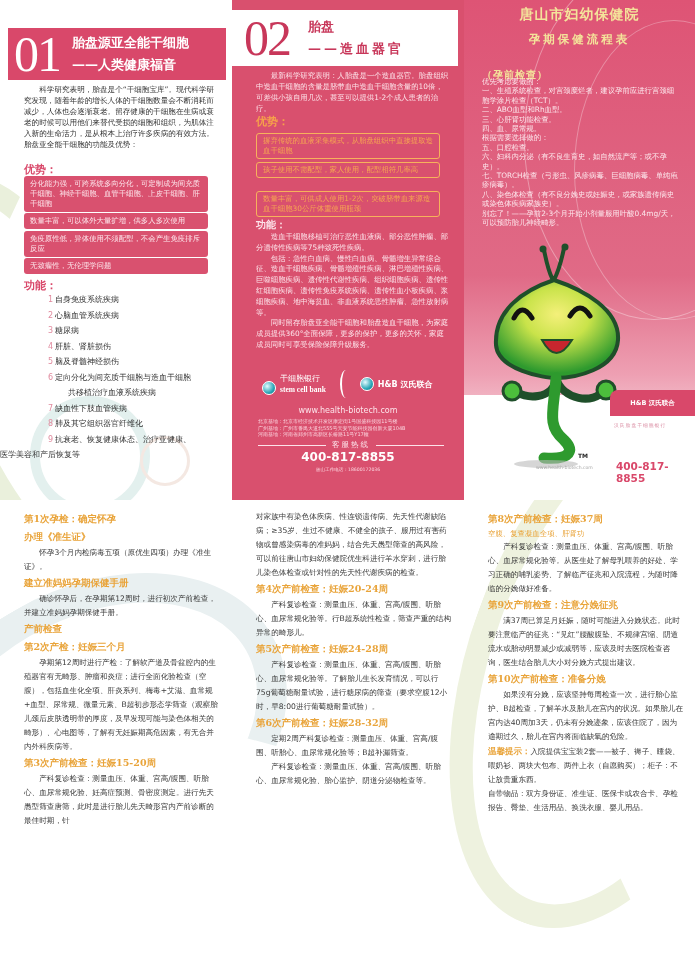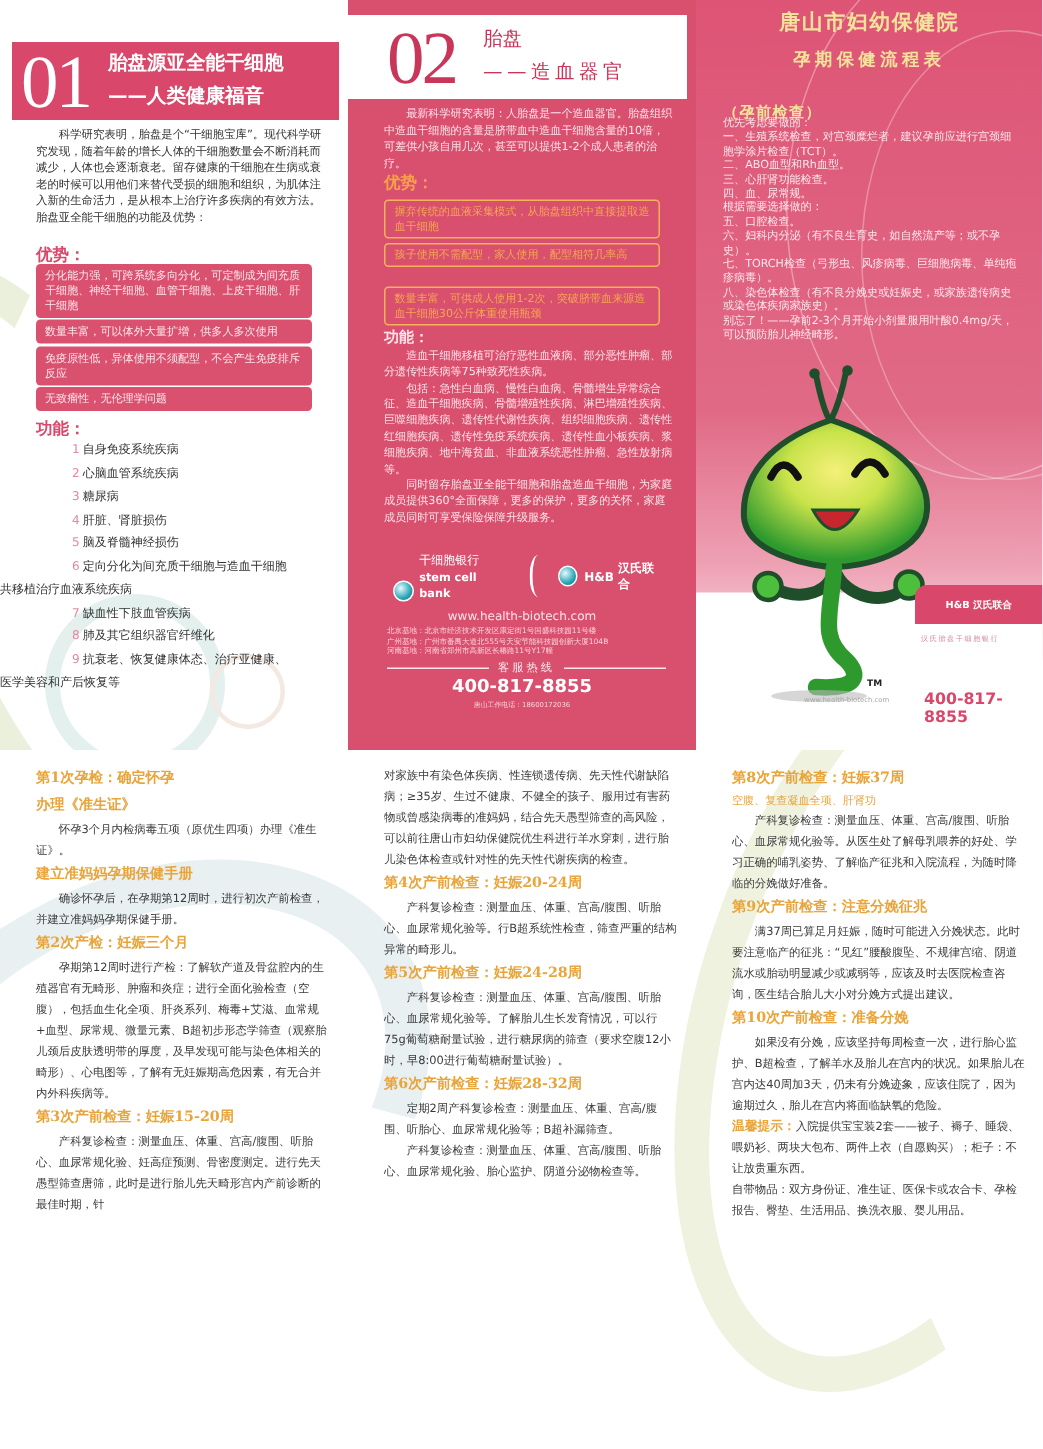--- a/index.html
+++ b/index.html
@@ -28,34 +28,34 @@
   .adv-box { position: absolute; left: 24px; width: 184px; background: #d9516f; color: #fde6ec; font-size: 7.4px; line-height: 10px; padding: 3px 6px; border-radius: 3px; }
   .p1 .fn-title { position: absolute; left: 24px; top: 262px; }
   .p1 .fn-list { position: absolute; left: 28px; top: 276px; width: 196px; font-size: 8px; line-height: 15.5px; color: #333; }
   .fn-list .li { padding-left: 20px; }
   .fn-list .li .n { color: #e08a9e; margin-right: 2px; }
   .fn-list .cont { padding-left: 0; }
 
   
   .p2 { position: absolute; left: 232px; top: 0; width: 232px; height: 500px; background: #d9506e; overflow: hidden; }
   .banner2 { position: absolute; left: 0; top: 10px; width: 226px; height: 56px; background: #fff; display: flex; align-items: center; }
-  .banner2 .num { color: #c8375a; margin-left: 26px; width: 58px; letter-spacing: -2px; }
-  .banner2 .titles { color: #c8375a; font-weight: normal; font-size: 13px; line-height: 22px; margin-left: 6px; }
+  .banner2 .num { color: #c8375a; margin-left: 12px; width: 58px; letter-spacing: -2px; }
+  .banner2 .titles { color: #c8375a; font-weight: bold; font-size: 13px; line-height: 22px; margin-left: 6px; }
   .banner2 .t2 { letter-spacing: 3px; }
   .p2 .intro { position: absolute; left: 24px; top: 70px; width: 194px; font-size: 7.4px; line-height: 11px; color: #fde3ea; }
   .p2 .intro p { text-indent: 2em; }
   .h-orange { color: #f6a14a; font-size: 11px; font-weight: bold; }
   .p2 .adv-title { position: absolute; left: 24px; top: 114px; }
   .obox { position: absolute; left: 24px; width: 184px; border: 1px solid #f7b15b; border-radius: 3px; color: #f6a552; font-size: 7.4px; line-height: 10px; padding: 2px 6px; }
   .p2 .fn-title { position: absolute; left: 24px; top: 218px; color: #fde3ea; font-size: 10px; font-weight: bold; }
   .p2 .fn-text { position: absolute; left: 24px; top: 232px; width: 194px; font-size: 7.4px; line-height: 10.8px; color: #fde3ea; }
   .p2 .fn-text p { text-indent: 2em; }
   .logos { position: absolute; left: 30px; top: 368px; width: 180px; height: 32px; display: flex; align-items: center; }
   .logo-ball { width: 14px; height: 14px; border-radius: 50%; background: radial-gradient(circle at 35% 35%, #e6fbff, #2aa6b7 60%, #0f6b78); border: 1px solid #fff; }
-  .logo-bank { display: flex; align-items: flex-end; }
+  .logo-bank { display: flex; align-items: flex-end; font-family: Liberation Serif, serif; }
   .logo-bank .txt { color: #fff; font-size: 8px; line-height: 11px; margin-left: 4px; }
   .logo-bank .txt b { font-size: 7.5px; }
   .logo-sep { width: 12px; height: 28px; border-left: 2px solid #fff; border-radius: 50% 0 0 50%; margin: 0 8px 0 14px; }
   .logo-hb { display: flex; align-items: center; color: #fff; font-size: 8px; font-weight: bold; }
   .logo-hb .logo-ball { margin-right: 4px; }
   .p2 .web { position: absolute; left: 0; width: 232px; top: 406px; text-align: center; color: #fde3ea; font-size: 8px; }
   .p2 .addr { position: absolute; left: 26px; top: 418px; width: 190px; color: #fbd1dc; font-size: 5px; line-height: 6.6px; }
   .p2 .hotline-label { position: absolute; left: 26px; top: 440px; width: 186px; display: flex; align-items: center; color: #fde3ea; font-size: 7.5px; letter-spacing: 2px; }
   .p2 .hotline-label .ln { flex: 1; height: 1px; background: #fde3ea; }
   .p2 .hotline-label span { padding: 0 6px; }
@@ -122,21 +122,21 @@
       <div class="adv-box" style="top:242px;">无致瘤性，无伦理学问题</div>
 
       <div class="fn-title h-pink">功能：</div>
       <div class="fn-list">
         <div class="li"><span class="n">1</span><span>自身免疫系统疾病</span></div>
         <div class="li"><span class="n">2</span><span>心脑血管系统疾病</span></div>
         <div class="li"><span class="n">3</span><span>糖尿病</span></div>
         <div class="li"><span class="n">4</span><span>肝脏、肾脏损伤</span></div>
         <div class="li"><span class="n">5</span><span>脑及脊髓神经损伤</span></div>
         <div class="li"><span class="n">6</span><span>定向分化为间充质干细胞与造血干细胞</span></div>
-        <div class="cont" style="margin-left:-28px;">共移植治疗血液系统疾病</div>
+        <div class="cont" style="margin-left:-28px;text-align:center;">共移植治疗血液系统疾病</div>
         <div class="li"><span class="n">7</span><span>缺血性下肢血管疾病</span></div>
         <div class="li"><span class="n">8</span><span>肺及其它组织器官纤维化</span></div>
         <div class="li"><span class="n">9</span><span>抗衰老、恢复健康体态、治疗亚健康、</span></div>
         <div class="cont" style="margin-left:-28px;">医学美容和产后恢复等</div>
       </div>
     </section>
 
     <section class="p2">
       <div class="banner2">
         <div class="num">02</div>
@@ -249,20 +249,21 @@
   <div class="bottom">
     <div class="swoosh1"></div>
     <div class="swoosh2"></div>
 
     <div class="col col1">
       <div class="sh">第1次孕检：确定怀孕</div>
       <div class="sh">办理《准生证》</div>
       <p>怀孕3个月内检病毒五项（原优生四项）办理《准生证》。</p>
       <div class="sh">建立准妈妈孕期保健手册</div>
       <p>确诊怀孕后，在孕期第12周时，进行初次产前检查，并建立准妈妈孕期保健手册。</p>
+      <div class="sh">产前检查</div>
       <div class="sh">第2次产检：妊娠三个月</div>
       <p>孕期第12周时进行产检：了解软产道及骨盆腔内的生殖器官有无畸形、肿瘤和炎症；进行全面化验检查（空腹），包括血生化全项、肝炎系列、梅毒+艾滋、血常规+血型、尿常规、微量元素、B超初步形态学筛查（观察胎儿颈后皮肤透明带的厚度，及早发现可能与染色体相关的畸形）、心电图等，了解有无妊娠期高危因素，有无合并内外科疾病等。</p>
       <div class="sh">第3次产前检查：妊娠15-20周</div>
       <p>产科复诊检查：测量血压、体重、宫高/腹围、听胎心、血尿常规化验、妊高症预测、骨密度测定。进行先天愚型筛查唐筛，此时是进行胎儿先天畸形宫内产前诊断的最佳时期，针</p>
     </div>
 
     <div class="col col2">
       <p class="ni">对家族中有染色体疾病、性连锁遗传病、先天性代谢缺陷病；≥35岁、生过不健康、不健全的孩子、服用过有害药物或曾感染病毒的准妈妈，结合先天愚型筛查的高风险，可以前往唐山市妇幼保健院优生科进行羊水穿刺，进行胎儿染色体检查或针对性的先天性代谢疾病的检查。</p>
       <div class="sh">第4次产前检查：妊娠20-24周</div>
       <p>产科复诊检查：测量血压、体重、宫高/腹围、听胎心、血尿常规化验等。行B超系统性检查，筛查严重的结构异常的畸形儿。</p>

